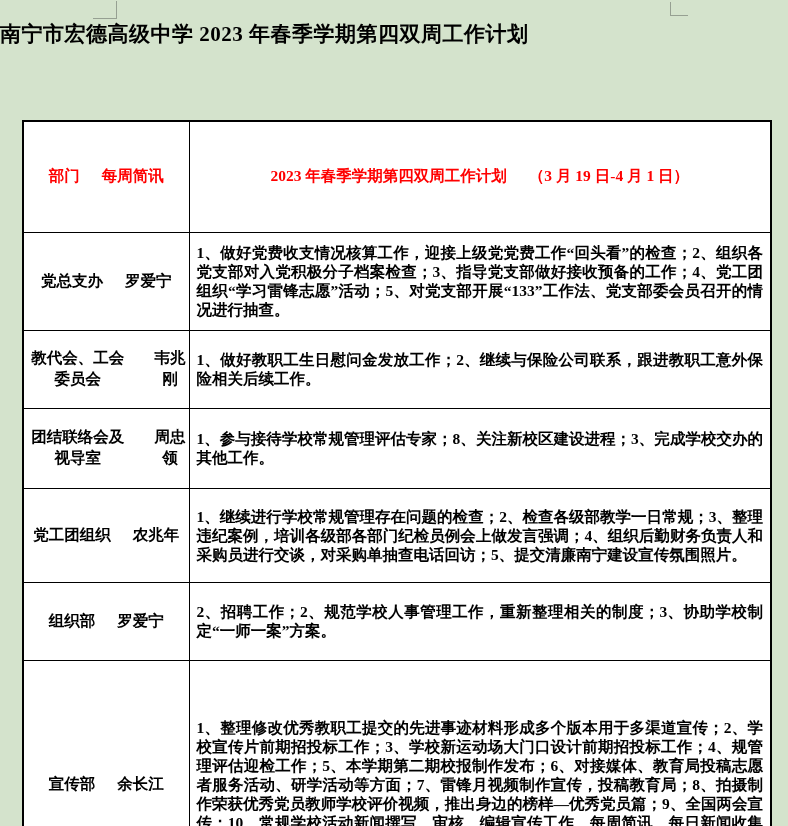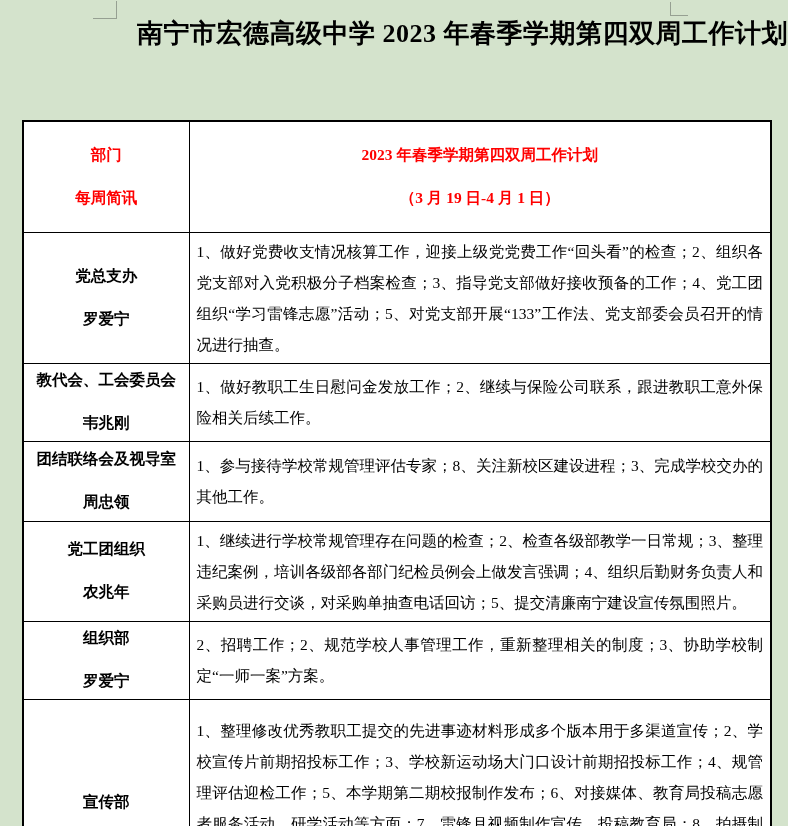--- a/index.html
+++ b/index.html
@@ -30,23 +30,23 @@
   .crop-mark.right {
     left: 670px;
     top: 2px;
     width: 17px;
     height: 13px;
     border-left: 1px solid #96a092;
     border-bottom: 1px solid #96a092;
   }
   .title-block {
     padding-top: 20px;
-    text-align: right;
-    font-weight: bold;
-    font-size: 26px;
+    text-align: left;
+    font-weight: bold;
+    font-size: 21px;
     line-height: 28px;
     letter-spacing: 0.5px;
   }
   table.work-plan {
     position: absolute;
     left: 22px;
     top: 120px;
     width: 748px;
     border-collapse: collapse;
     table-layout: fixed;
@@ -62,42 +62,43 @@
   col.plan-col  { width: 582px; }
   tr.header-row     { height: 111px; }
   tr.row-1          { height: 98px; padding-left: 20px; }
   tr.row-2          { height: 78px; padding-left: 22px; }
   tr.row-3          { height: 80px; }
   tr.row-4          { height: 94px; }
   tr.row-5          { height: 78px; }
   tr.row-6          { height: 250px; }
   .stacked {
     display: flex;
-    flex-direction: column;
+    flex-direction: row;
     align-items: center;
     justify-content: center;
     gap: 22px;
     text-align: center;
     height: 100%;
   }
   td.dept-cell {
     font-weight: bold;
     text-align: center;
   }
   tr.header-row td {
     color: #ff0000;
     font-weight: bold;
   }
   td.plan-cell {
     padding: 3px 7px 3px 7px;
   }
   .plan-text {
     text-align: justify;
     text-justify: inter-ideograph;
-    line-height: 31px;
+    line-height: 19px;
+    font-weight: bold;
   }
 </style>
 </head>
 <body>
 
 <div class="crop-mark left"></div>
 <div class="crop-mark right"></div>
 
 <div class="title-block">
   <div>南宁市宏德高级中学 2023 年春季学期第四双周工作计划</div>

